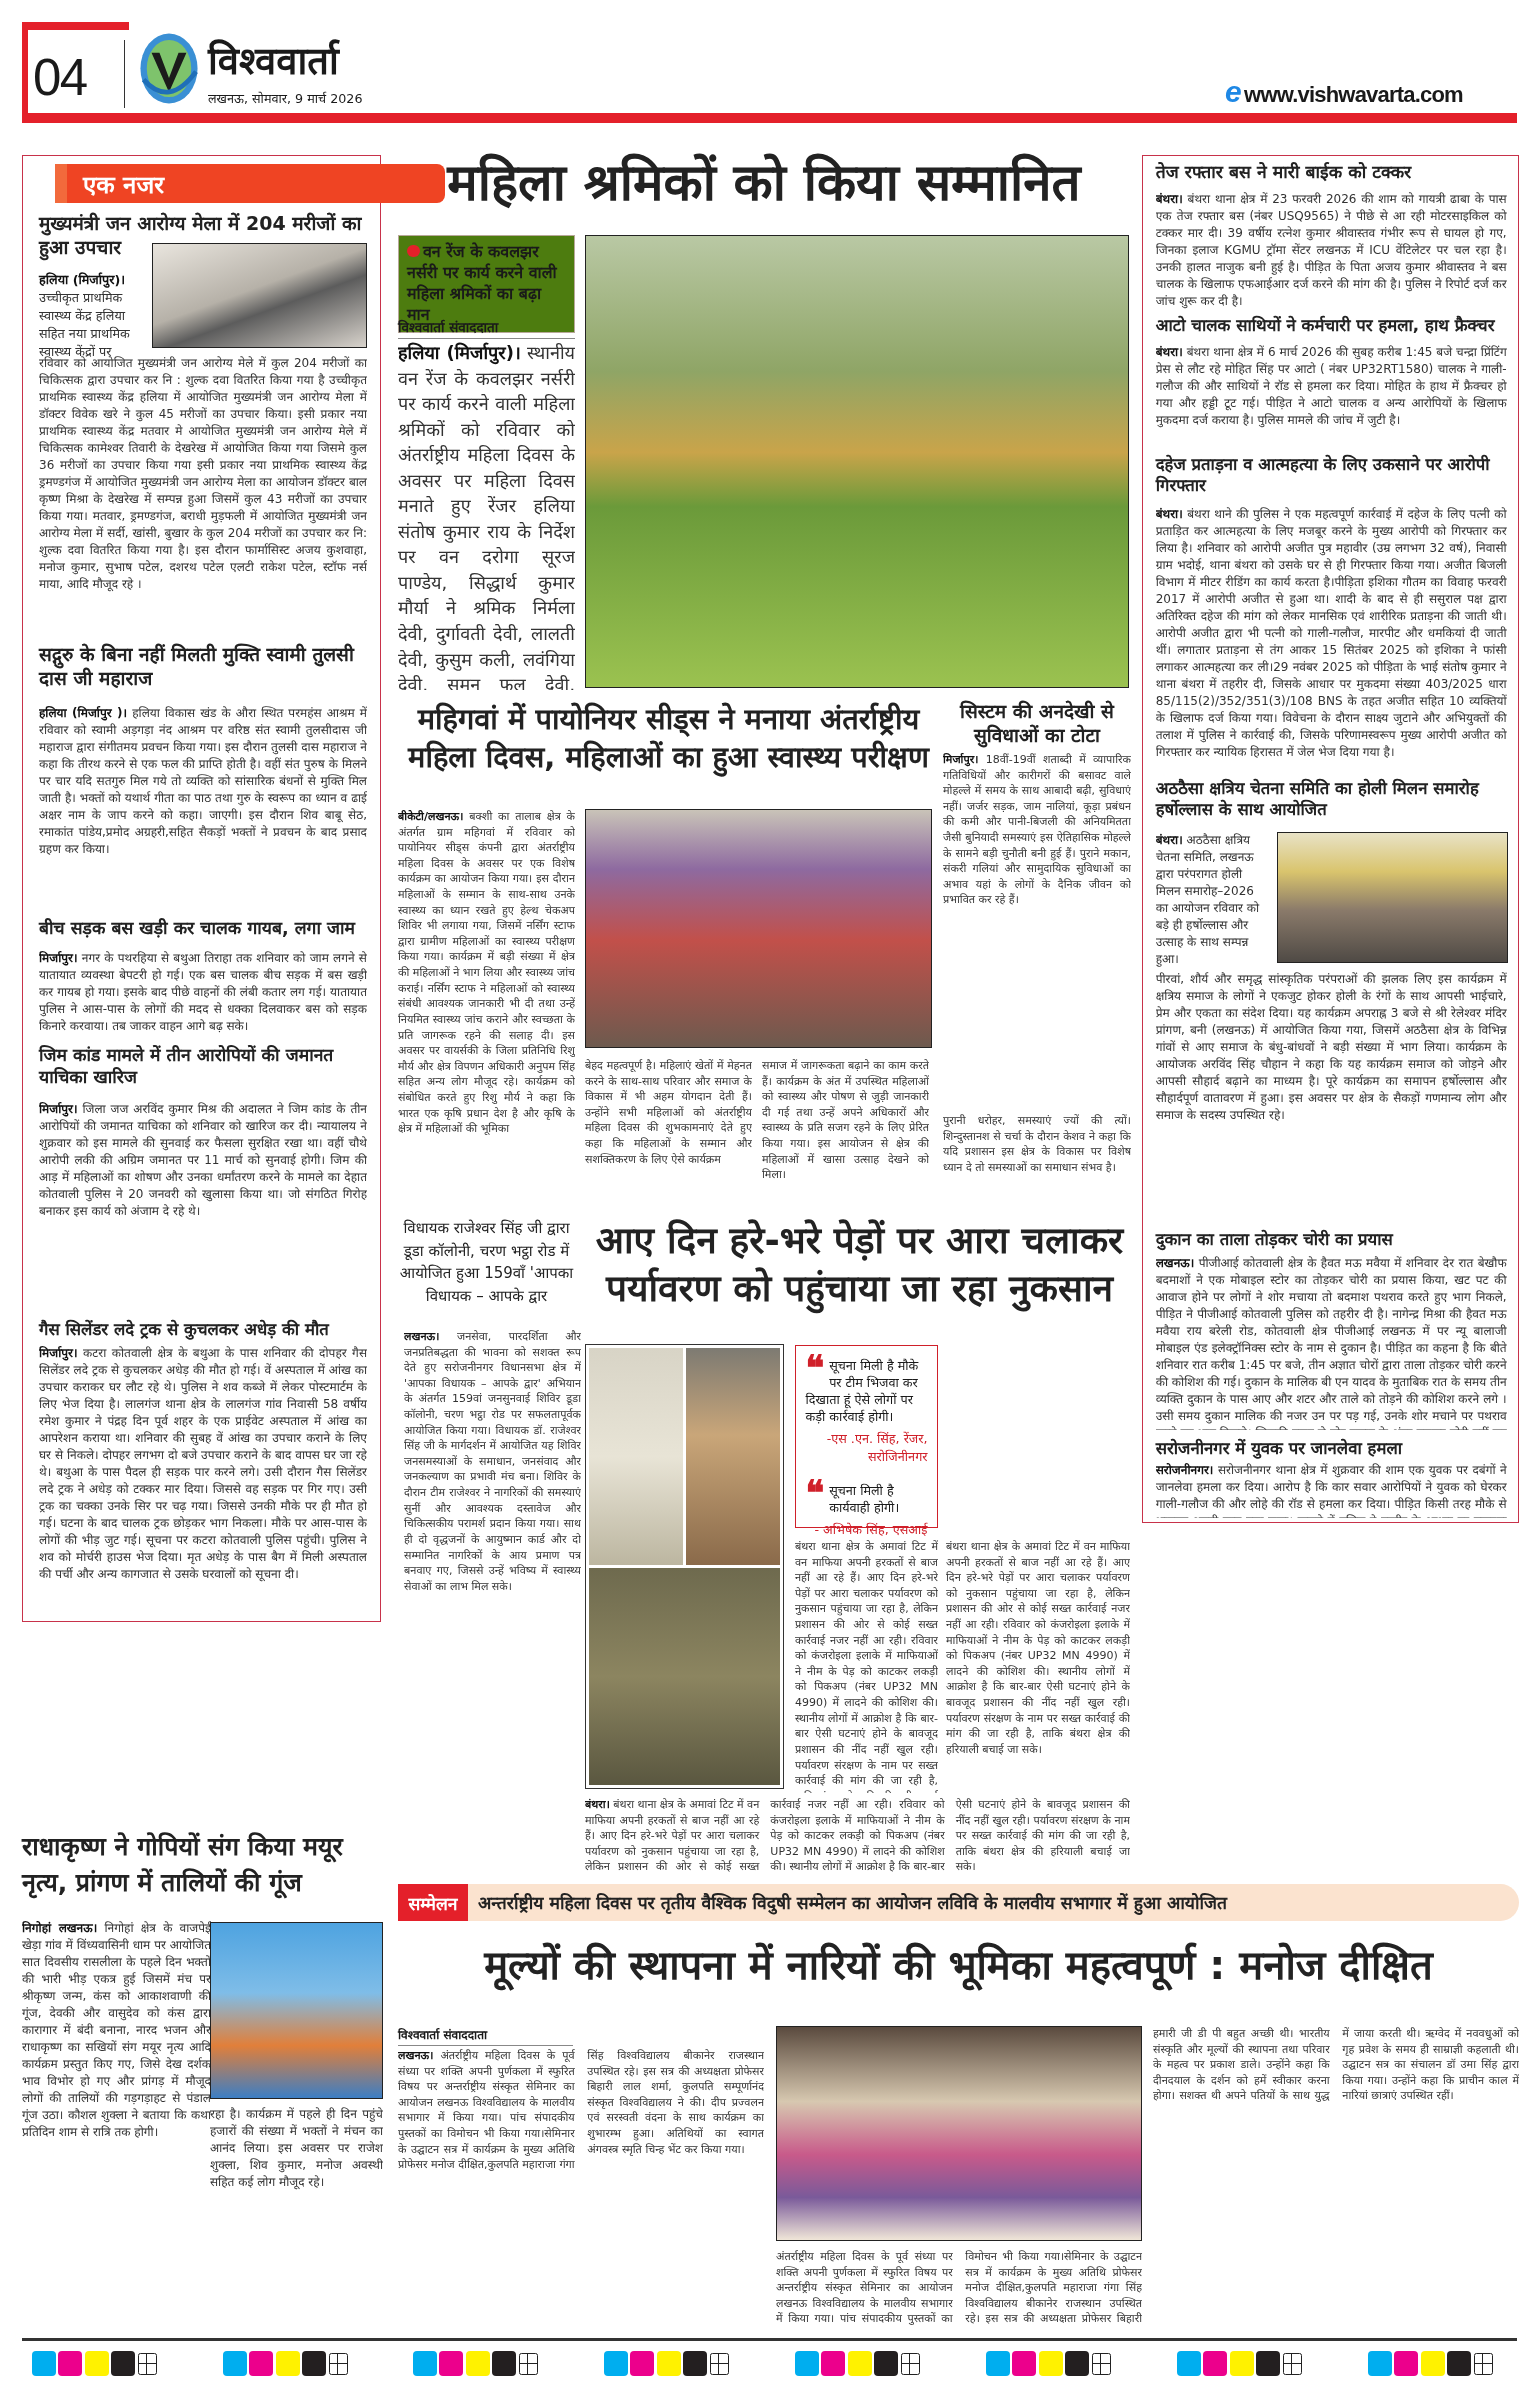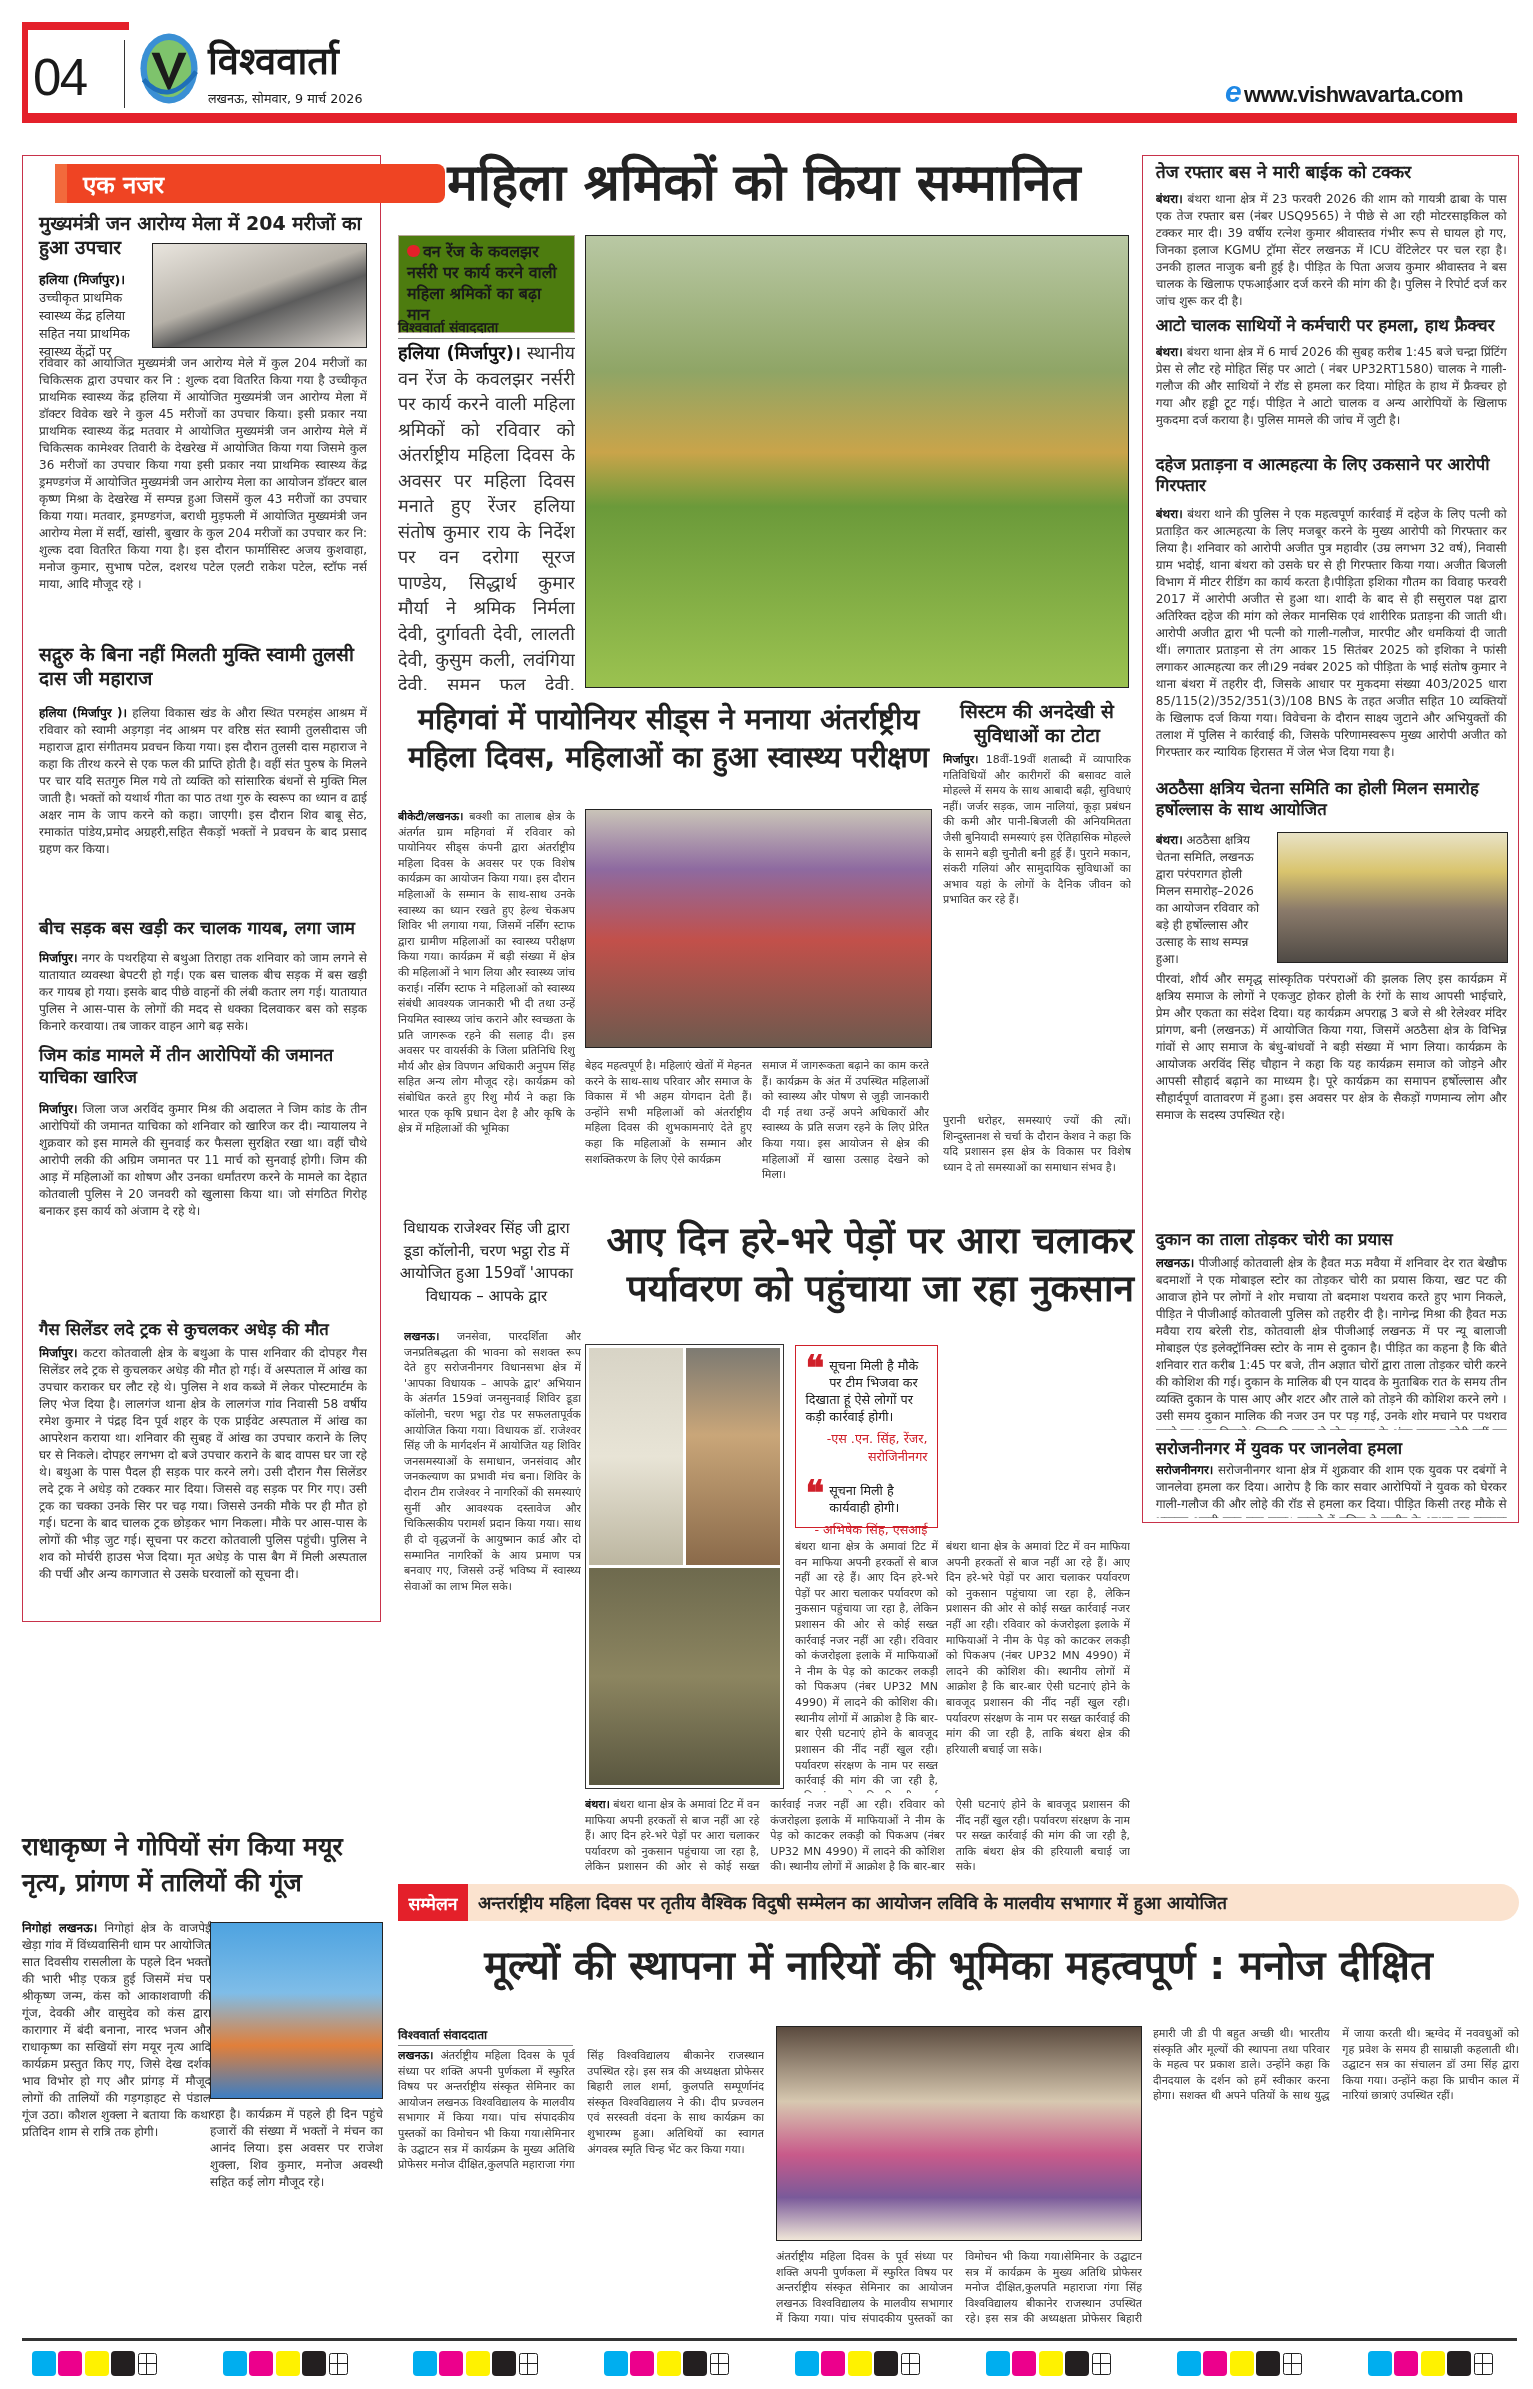--- a/index.html
+++ b/index.html
@@ -155,21 +155,21 @@
 
 <div class="abs" style="left:398px;top:1217px;width:177px">
   <div class="hd" style="font-size:15px;text-align:center;font-weight:400;line-height:1.5">विधायक राजेश्वर सिंह जी द्वारा डूडा कॉलोनी, चरण भट्ठा रोड में आयोजित हुआ 159वाँ 'आपका विधायक – आपके द्वार</div>
 </div>
 <div class="abs body" style="left:404px;top:1329px;width:177px;height:580px;overflow:hidden;font-size:11px">
   <b>लखनऊ।</b>
   <span>जनसेवा, पारदर्शिता और जनप्रतिबद्धता की भावना को सशक्त रूप देते हुए सरोजनीनगर विधानसभा क्षेत्र में 'आपका विधायक – आपके द्वार' अभियान के अंतर्गत 159वां जनसुनवाई शिविर डूडा कॉलोनी, चरण भट्ठा रोड पर सफलतापूर्वक आयोजित किया गया। विधायक डॉ. राजेश्वर सिंह जी के मार्गदर्शन में आयोजित यह शिविर जनसमस्याओं के समाधान, जनसंवाद और जनकल्याण का प्रभावी मंच बना। शिविर के दौरान टीम राजेश्वर ने नागरिकों की समस्याएं सुनीं और आवश्यक दस्तावेज और चिकित्सकीय परामर्श प्रदान किया गया। साथ ही दो वृद्धजनों के आयुष्मान कार्ड और दो सम्मानित नागरिकों के आय प्रमाण पत्र बनवाए गए, जिससे उन्हें भविष्य में स्वास्थ्य सेवाओं का लाभ मिल सके।</span>
 </div>
 
 <div class="abs" style="left:585px;top:1217px;width:549px">
-  <div class="hd" style="font-size:37px;text-align:right;line-height:1.3">आए दिन हरे-भरे पेड़ों पर आरा चलाकर पर्यावरण को पहुंचाया जा रहा नुकसान</div>
+  <div class="hd" style="font-size:37px;text-align:center;line-height:1.3">आए दिन हरे-भरे पेड़ों पर आरा चलाकर पर्यावरण को पहुंचाया जा रहा नुकसान</div>
 </div>
 <div class="abs" style="left:585px;top:1344px;width:199px;height:445px;border:1.6px solid #333;padding:3.2px;display:grid;grid-template-columns:1fr 1fr;grid-template-rows:1fr 1fr;gap:3.2px">
   <div class="ph-truck"></div>
   <div class="ph-logs"></div>
   <div class="ph-stumps" style="grid-column:1/3"></div>
 </div>
 <div class="abs quote-box" style="left:795px;top:1345px;width:143px;height:183px">
   <div>
     <span class="q-mark">❝</span>
     <div class="q-text">सूचना मिली है मौके पर टीम भिजवा कर दिखाता हूं ऐसे लोगों पर कड़ी कार्रवाई होगी।</div>

